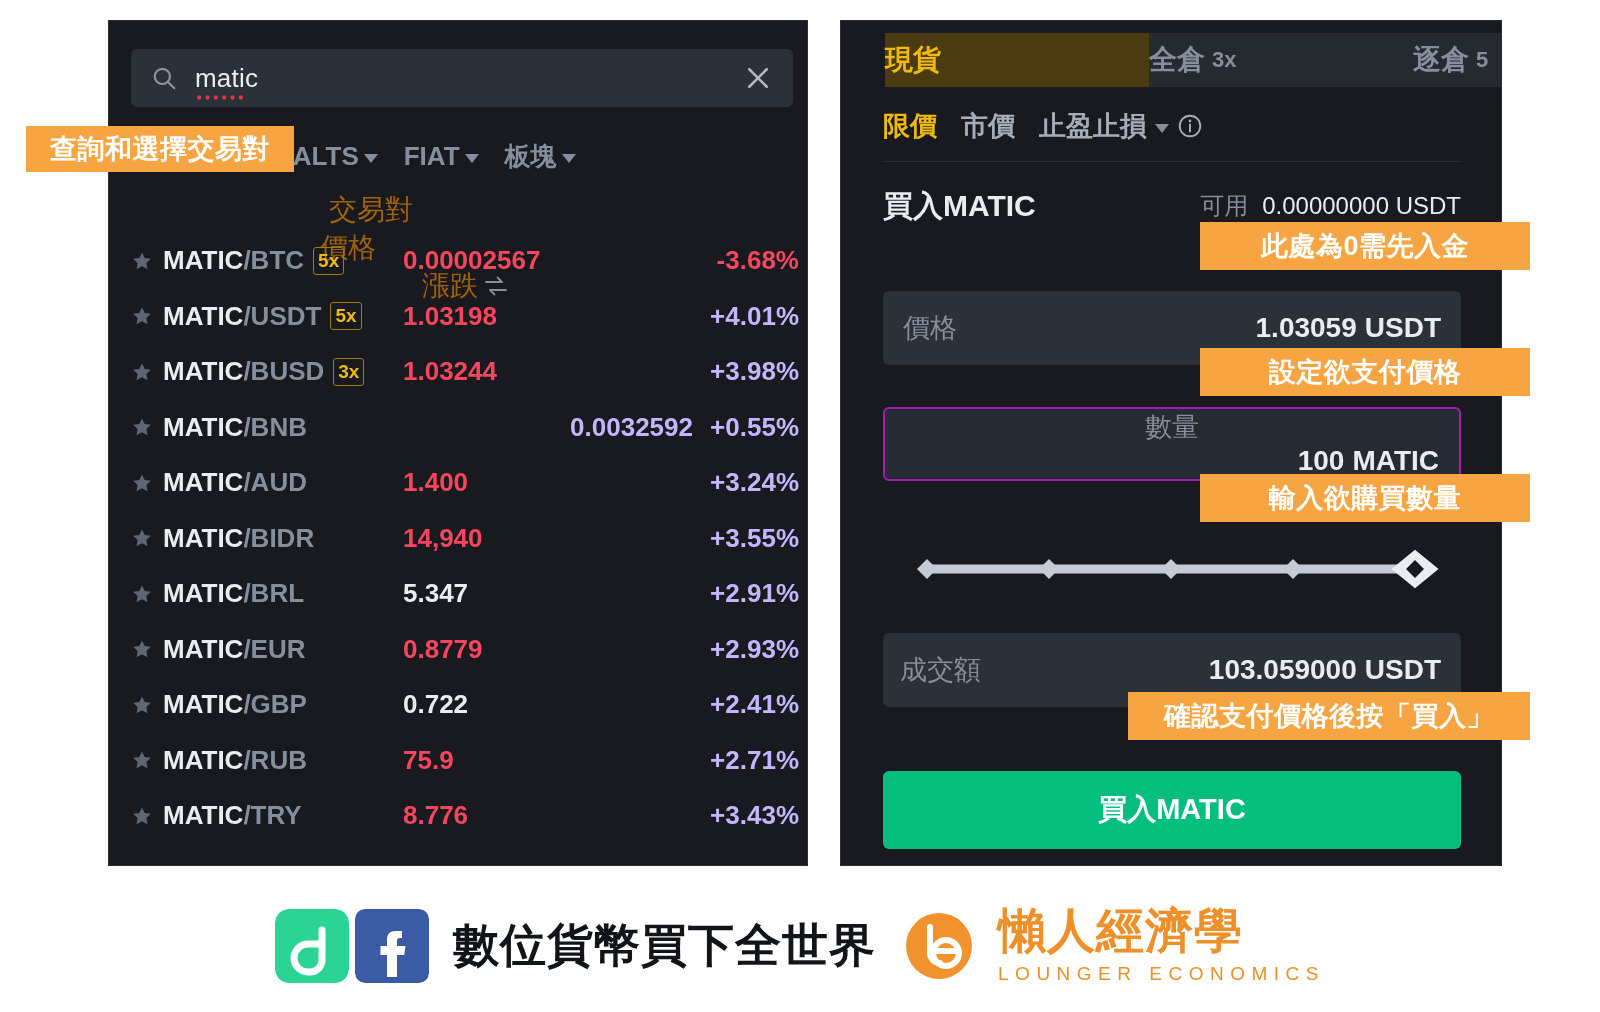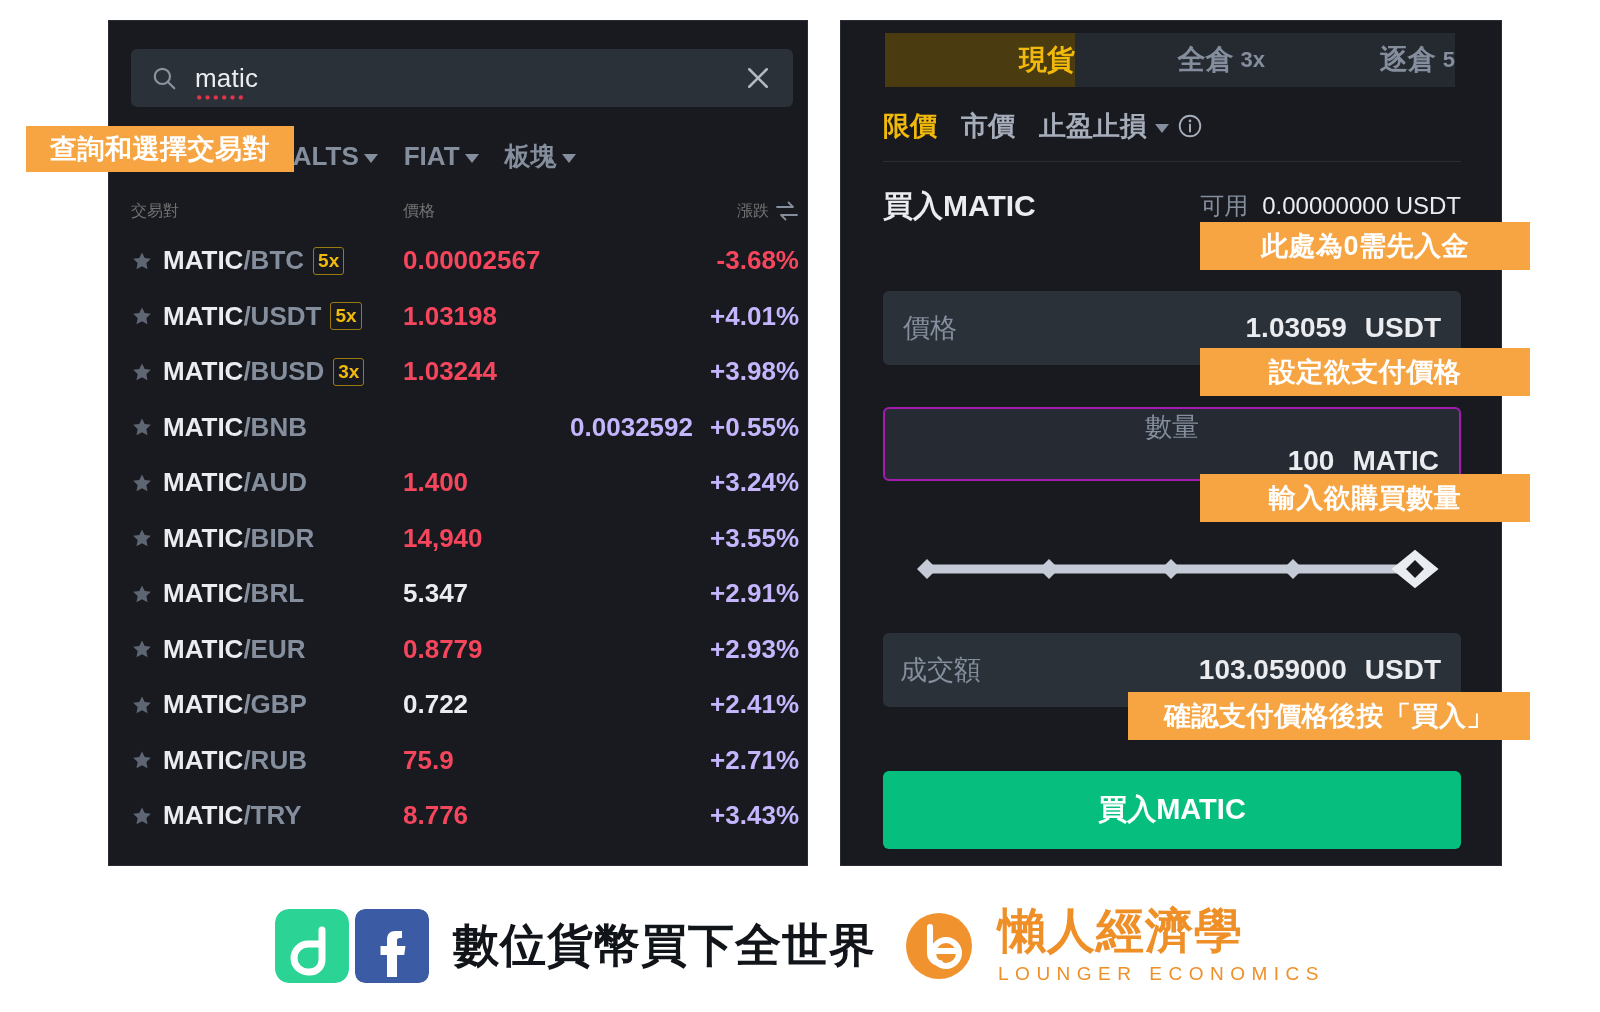--- a/index.html
+++ b/index.html
@@ -105,22 +105,23 @@
   }
 
   .list-head {
     position: absolute;
     left: 22px;
     top: 170px;
     width: 668px;
     height: 40px;
     display: flex;
     align-items: center;
-    color: #737373;
-    font-size: 16px;
+    color: #a16207;
+    font-size: 28px;
+    flex-direction: column;
   }
   .col-pair  { width: 272px; flex: 0 0 auto; }
   .col-price { width: 290px; flex: 0 0 auto; }
   .col-chg   { flex: 1 1 auto; text-align: right; display:flex; align-items:center; justify-content:flex-end; gap:6px;}
 
   .rows {
     position: absolute;
     left: 22px;
     top: 212px;
     width: 668px;
@@ -187,25 +188,25 @@
 
   .mode-tabs {
     position: absolute;
     left: 44px;
     top: 12px;
     display: flex;
     height: 54px;
     width: 700px;
   }
   .mode-tab {
-    width: 190px;
+    width: 264px;
     flex: 0 0 auto;
     display: flex;
     align-items: center;
-    justify-content: flex-end;
+    justify-content: flex-start;
     font-size: 28px;
     font-weight: bold;
     color: #848e9c;
     background: #252930;
     box-sizing: border-box;
   }
   .mode-tab.active {
     background: #4a3c10;
     color: #f0b90b;
   }
@@ -283,21 +284,21 @@
     flex-direction: column;
   }
   .f-label {
     color: #848e9c;
     font-size: 27px;
   }
   .f-right {
     margin-left: auto;
     display: flex;
     align-items: baseline;
-    gap: 18px;
+    gap: 8px;
     color: #eaecef;
     font-size: 28px;
     font-weight: bold;
     white-space: nowrap;
   }
   .f-unit { font-weight: bold; }
 
   #field-price { top: 270px; }
   #field-qty   { top: 386px; }
   #field-total { top: 612px; padding-left: 17px; }

